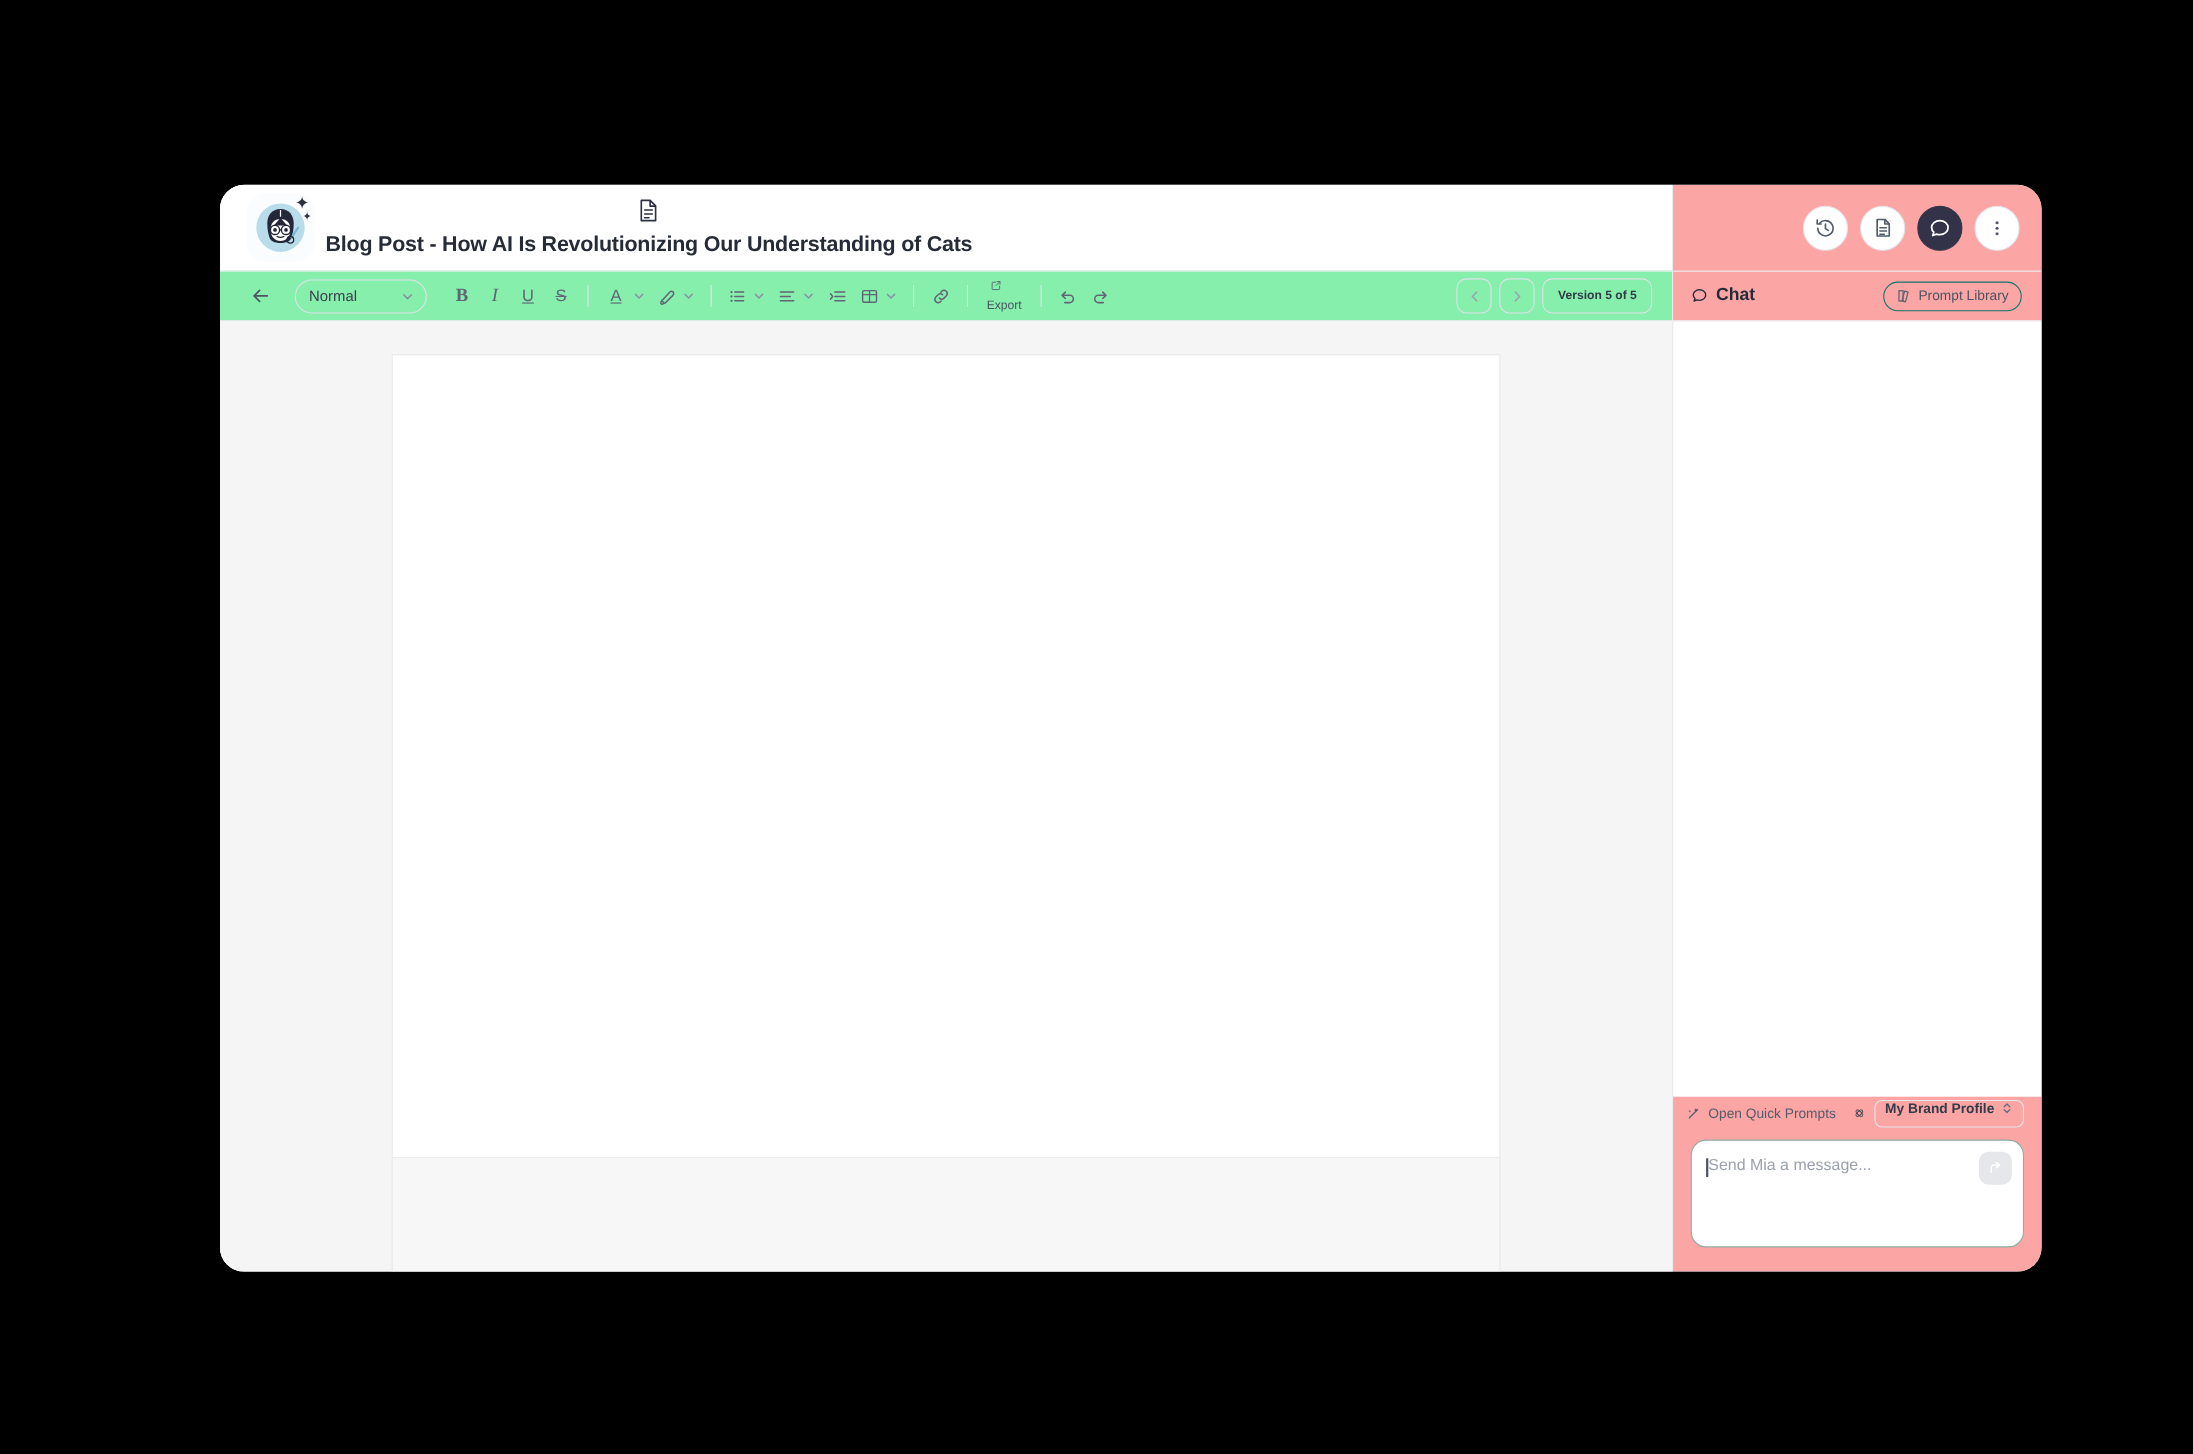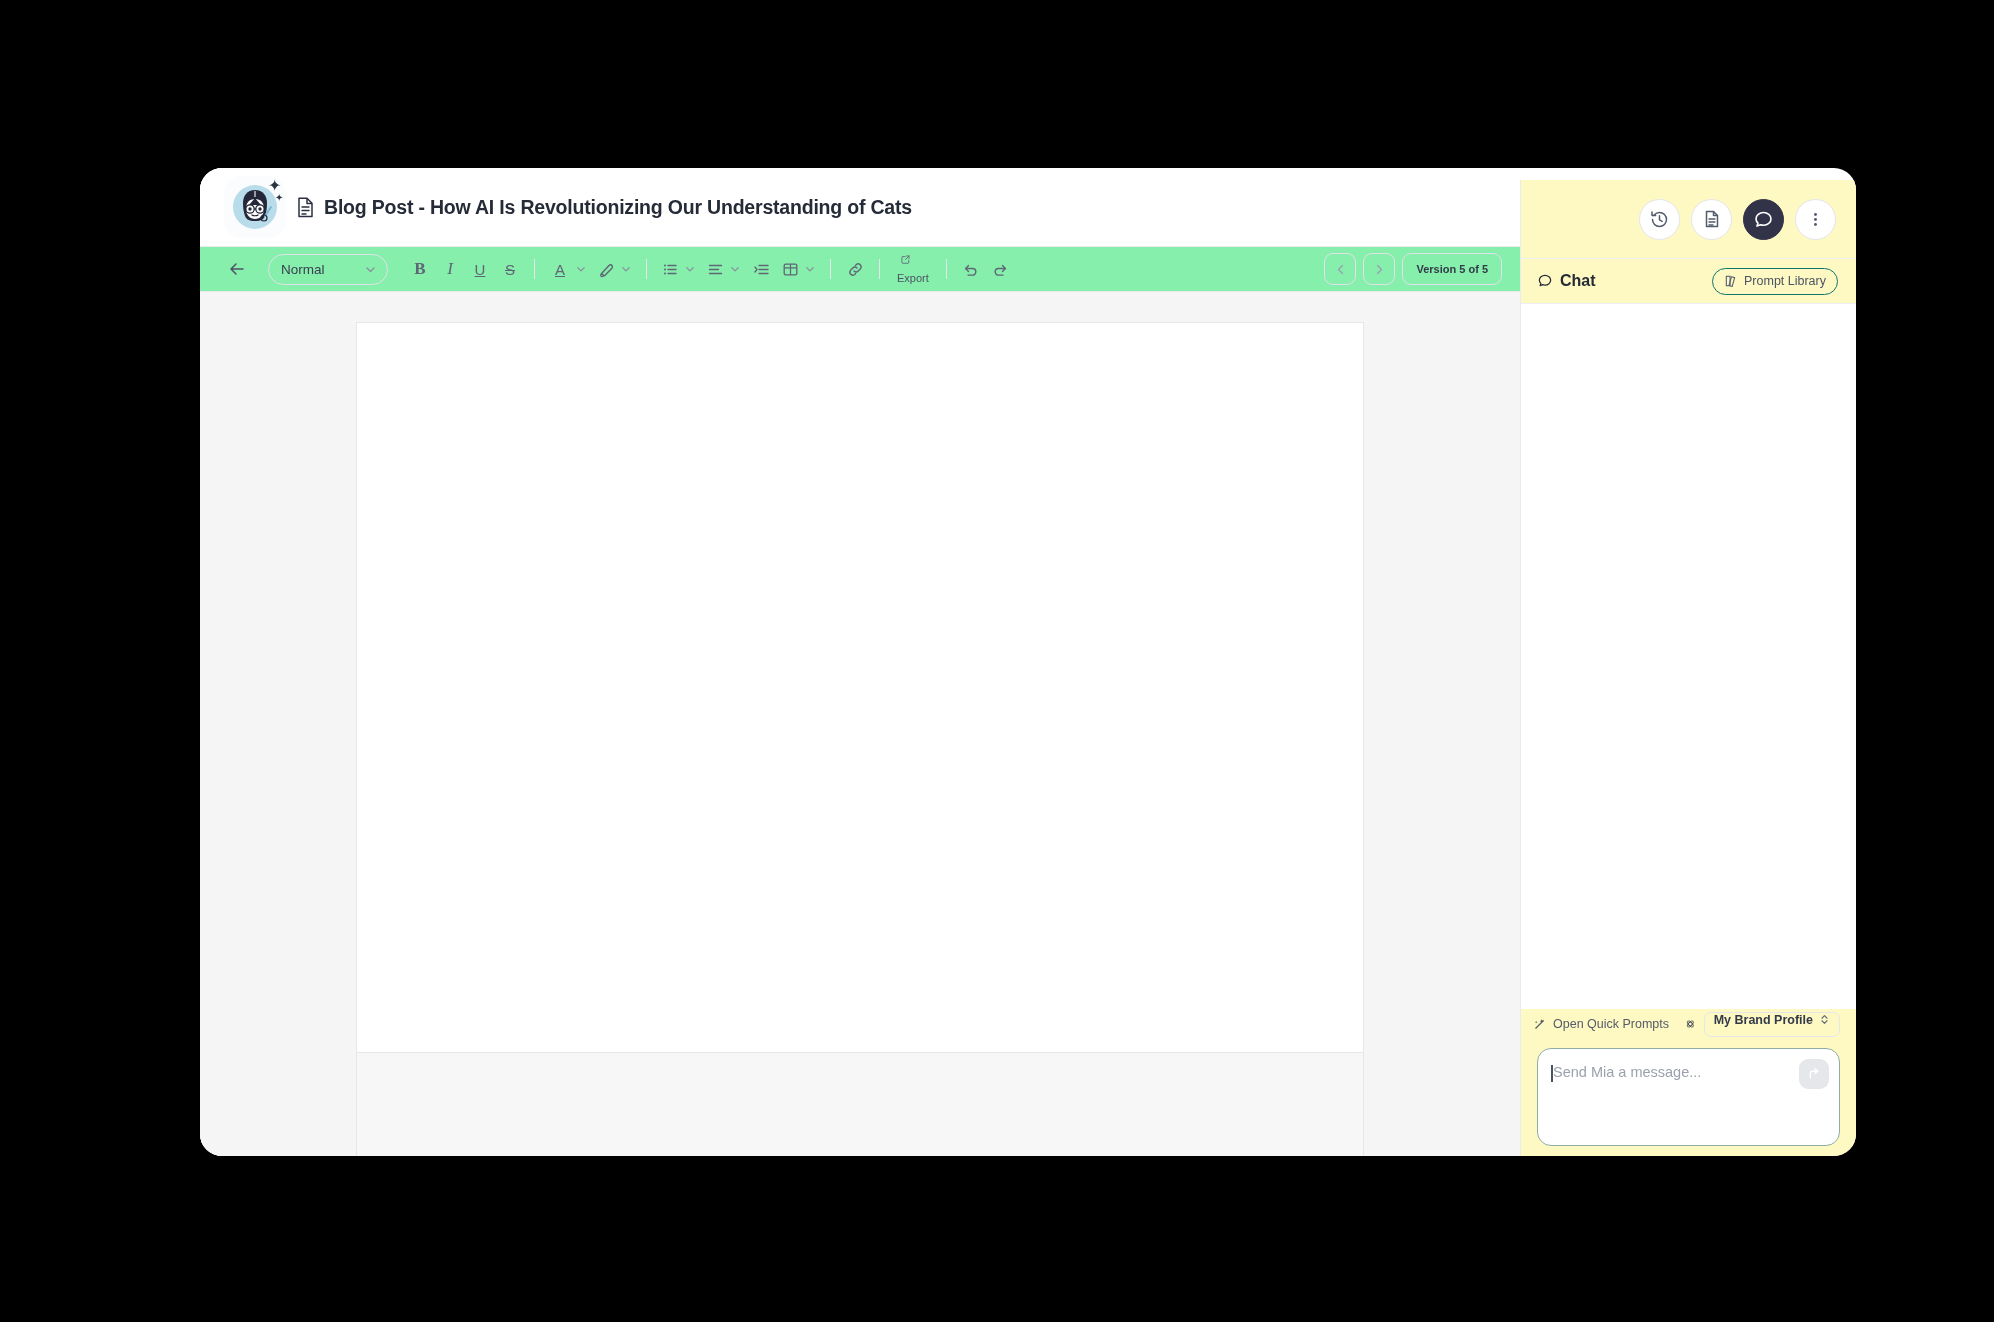--- a/index.html
+++ b/index.html
@@ -58,20 +58,21 @@
   }
   .avatar .face { position: absolute; left: 9px; top: 9px; width: 44px; height: 44px; }
   .avatar .spark { position: absolute; color: #2b3240; font-size: 13px; line-height: 1; }
   .avatar .spark.s1 { left: 44px; top: 2px; font-size: 16px; }
   .avatar .spark.s2 { left: 51px; top: 17px; font-size: 10px; }
 
   .doc-title-wrap {
     display: flex;
     align-items: center;
     gap: 9px;
+    flex-direction: column;
   }
   .doc-file-icon { width: 19px; height: 21px; display: block; }
   .doc-title {
     font-size: 19.5px;
     font-weight: 700;
     color: #252b37;
     letter-spacing: -0.2px;
     white-space: nowrap;
   }
 
@@ -174,25 +175,24 @@
     background: #ffffff;
     border: 1px solid #e6e7e9;
   }
   .page.p1 { height: 731px; }
   .page.p2 { height: 120px; border-top: none; background: #f7f7f8; }
 
   
   .chat-pane {
     width: 336px;
     height: 100%;
-    background: #fef9c3;
+    background: #fca5a5;
     border-left: 1px solid #e8eaee;
     display: flex;
     flex-direction: column;
-    margin-top: 12px;
   }
   .chat-top {
     height: 78px;
     flex: 0 0 78px;
     display: flex;
     align-items: center;
     justify-content: flex-end;
     gap: 11px;
     padding-right: 20px;
   }

